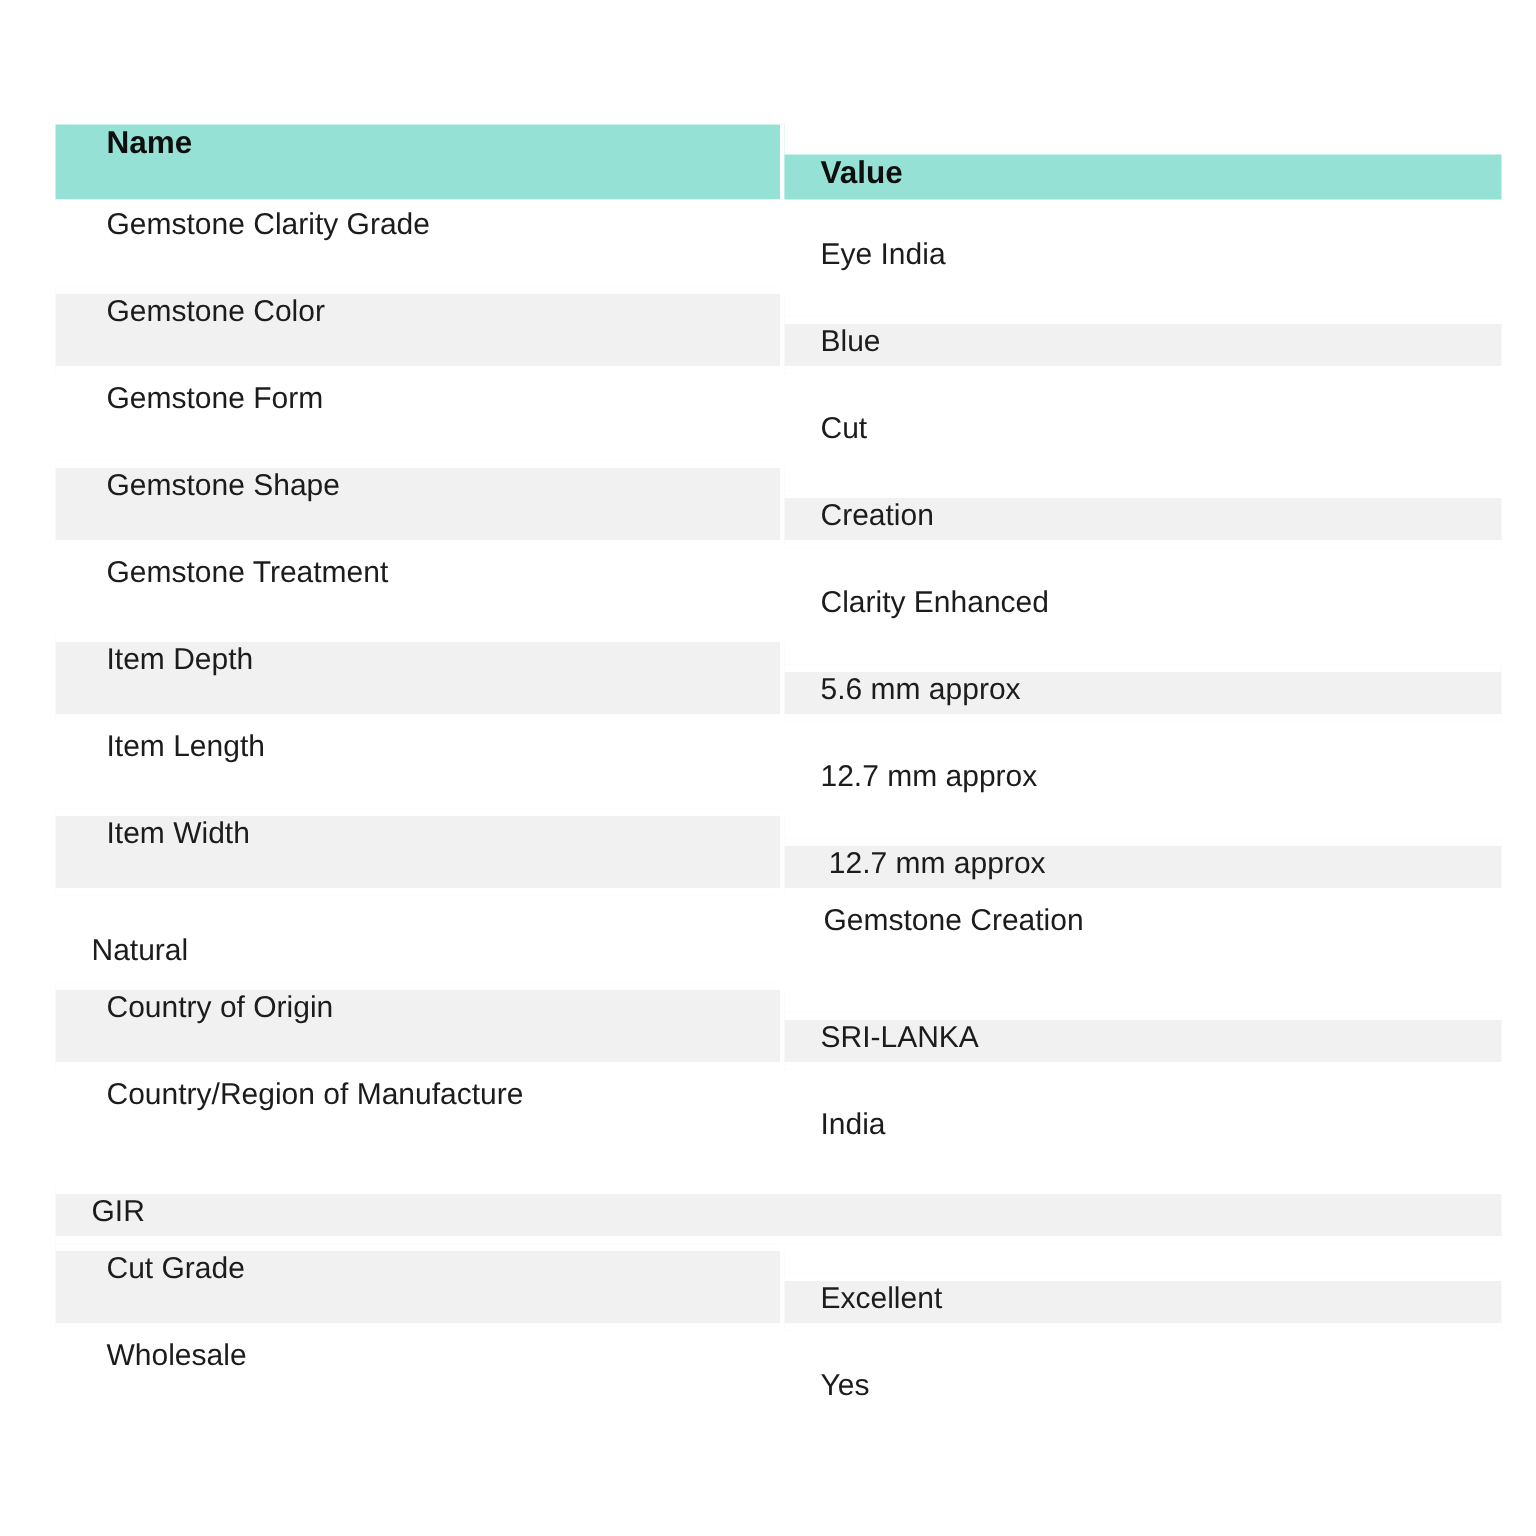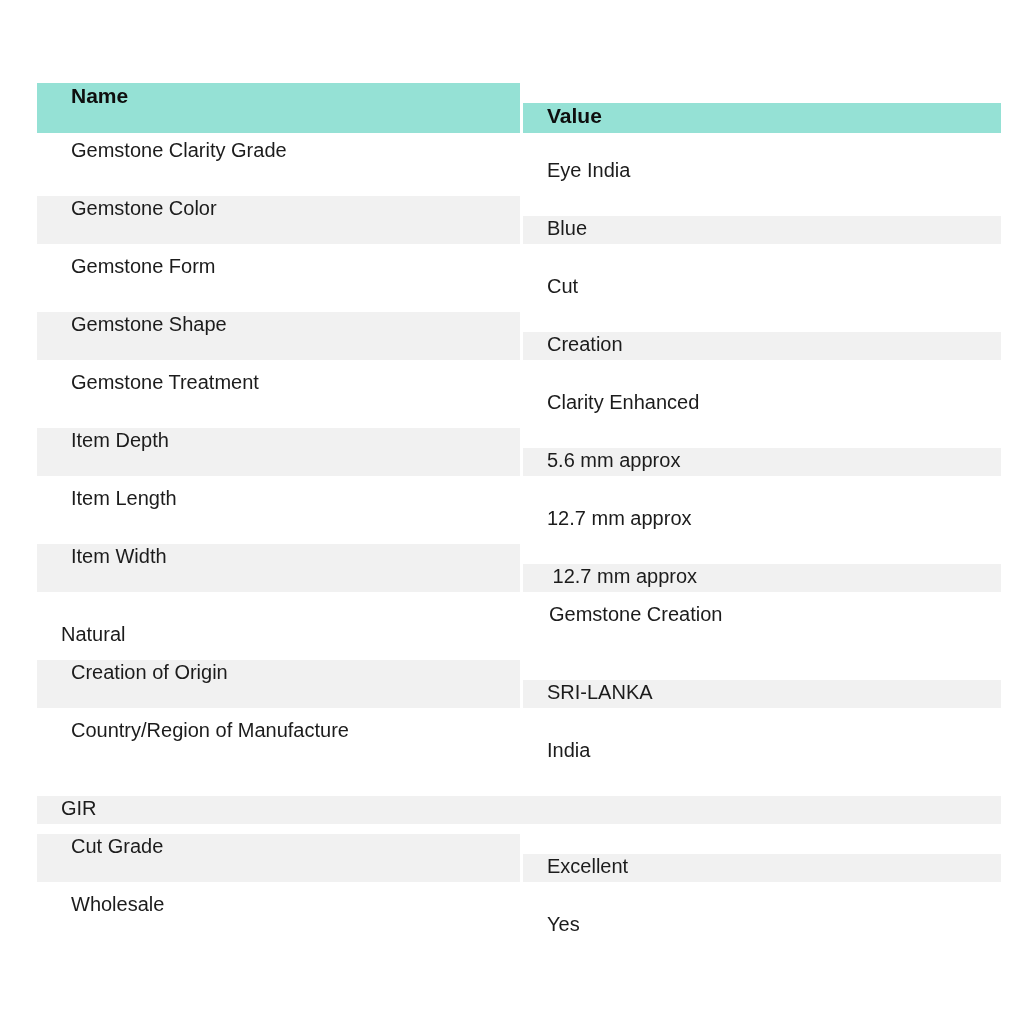--- a/index.html
+++ b/index.html
@@ -160,21 +160,21 @@
     <div class="cell value-cell">
       <span class="cell-text">Natural</span>
     </div>
     <div class="cell name-cell">
       <span class="cell-text">Gemstone Creation</span>
     </div>
   </div>
 
   <div class="row striped">
     <div class="cell name-cell">
-      <span class="cell-text">Creation of Origin</span>
+      <span class="cell-text">Country of Origin</span>
     </div>
     <div class="cell value-cell">
       <span class="cell-text">SRI-LANKA</span>
     </div>
   </div>
 
   <div class="row">
     <div class="cell name-cell">
       <span class="cell-text">Country/Region of Manufacture</span>
     </div>

